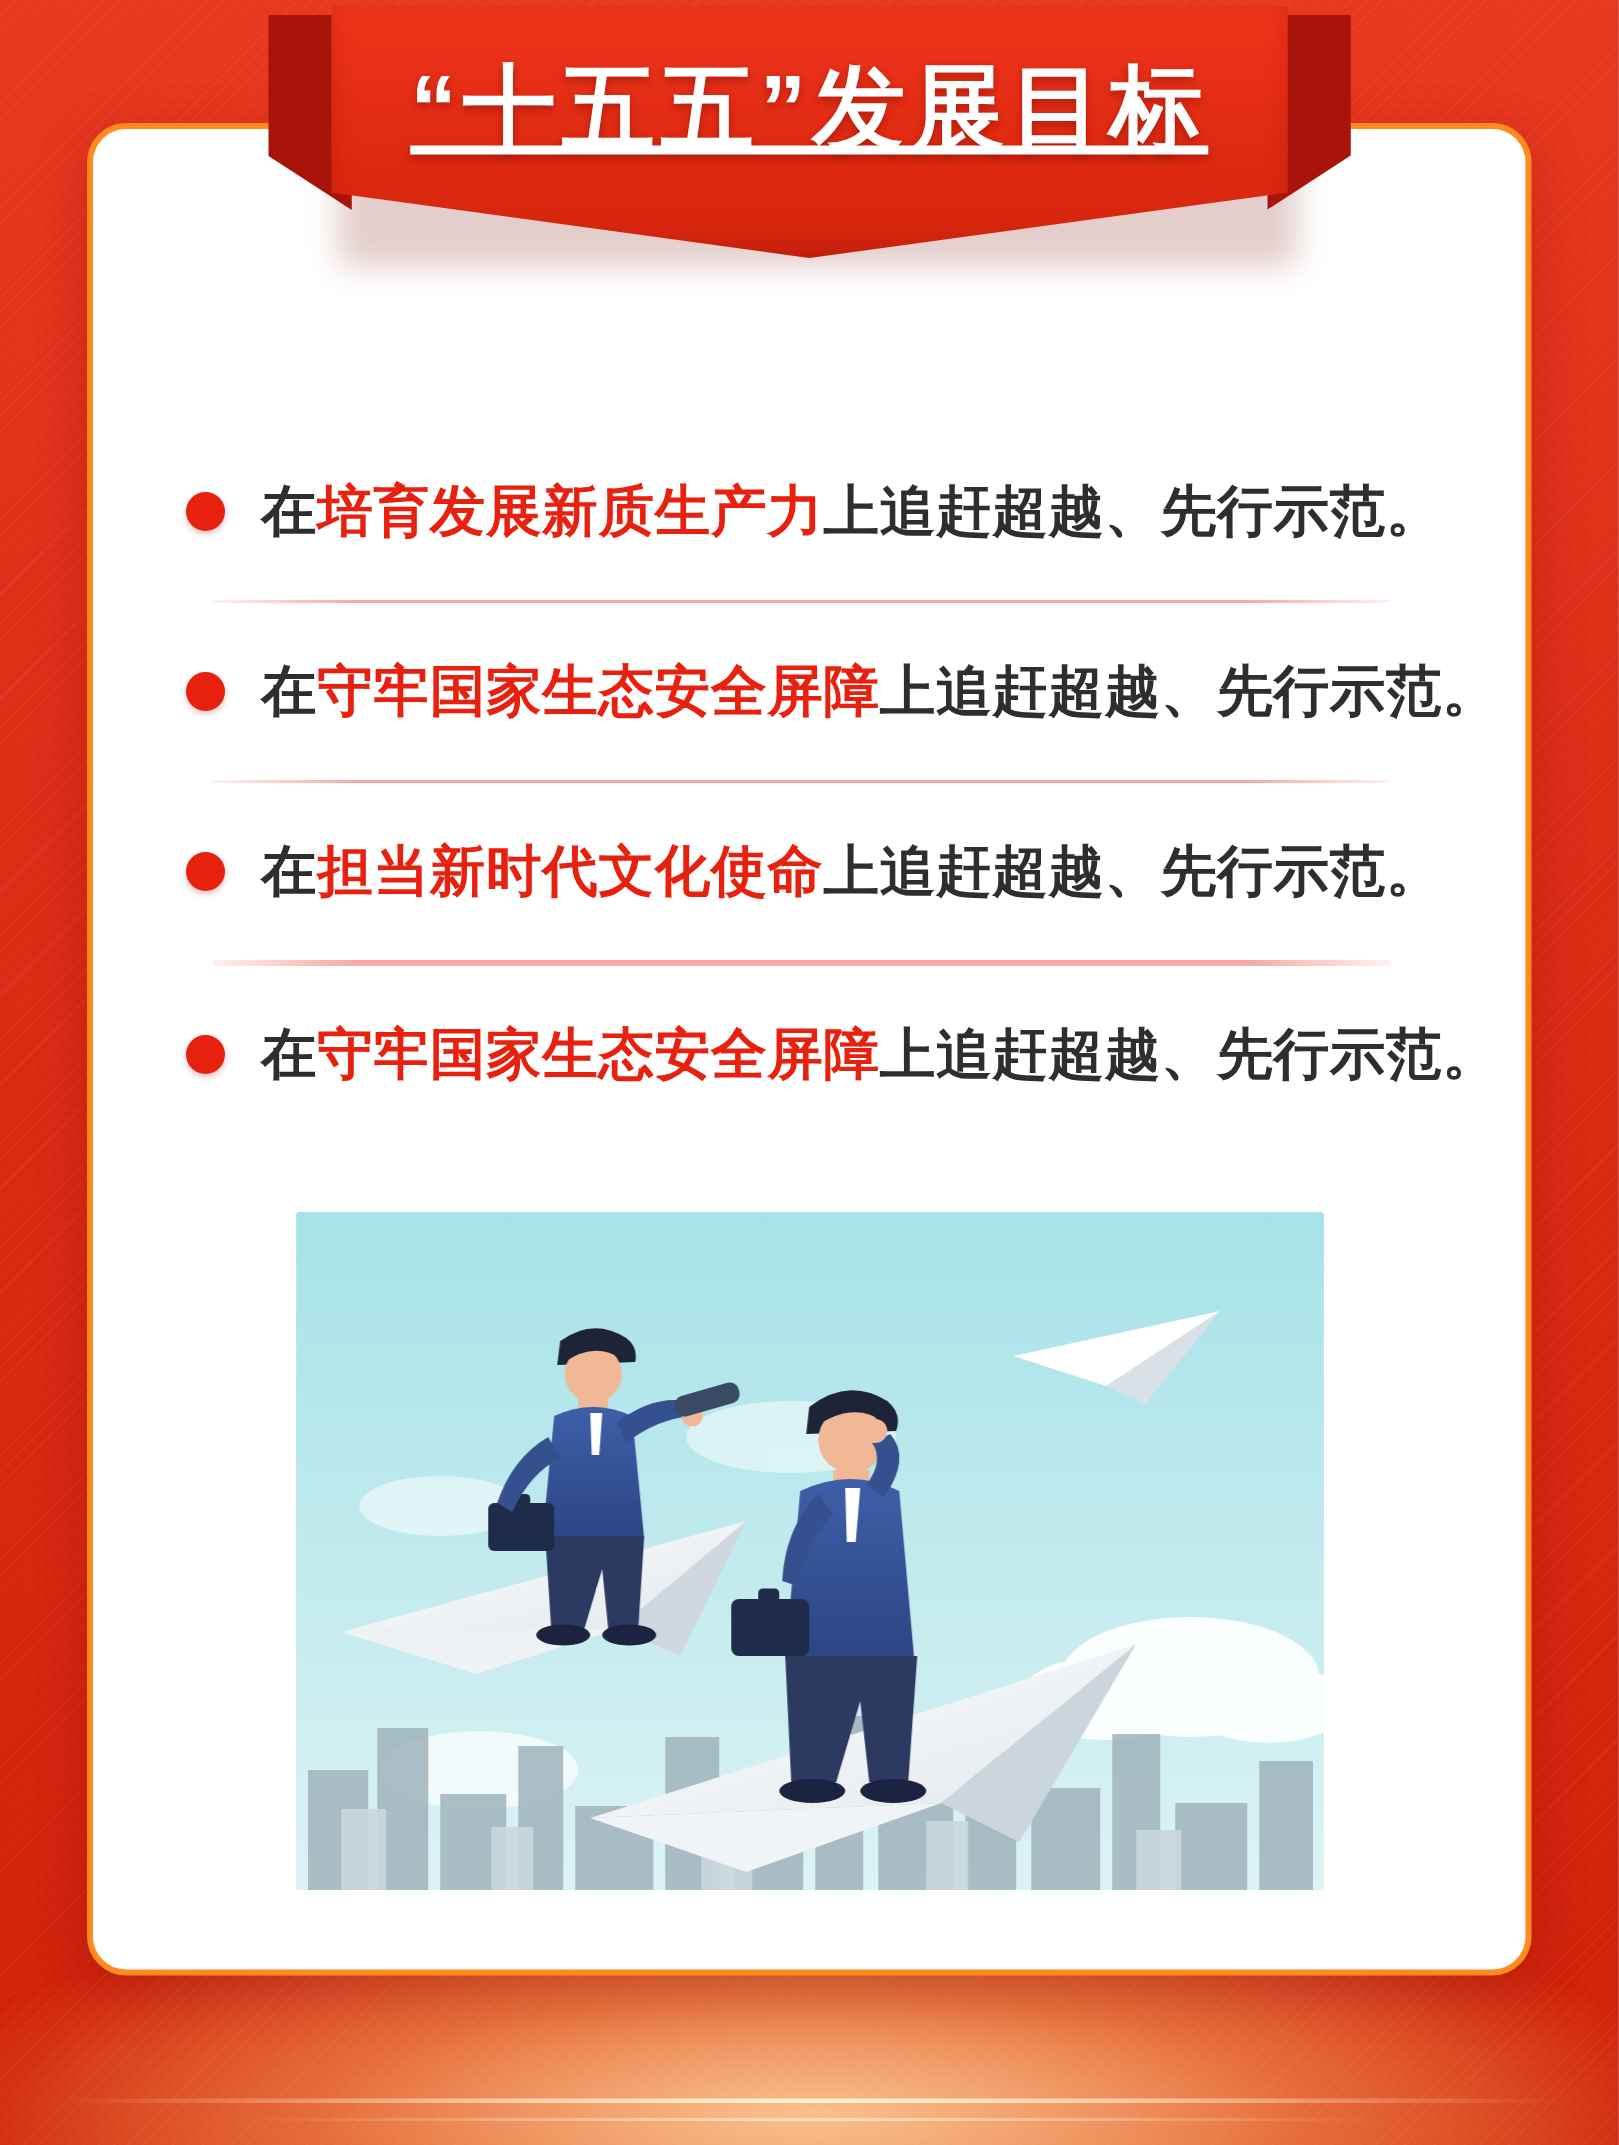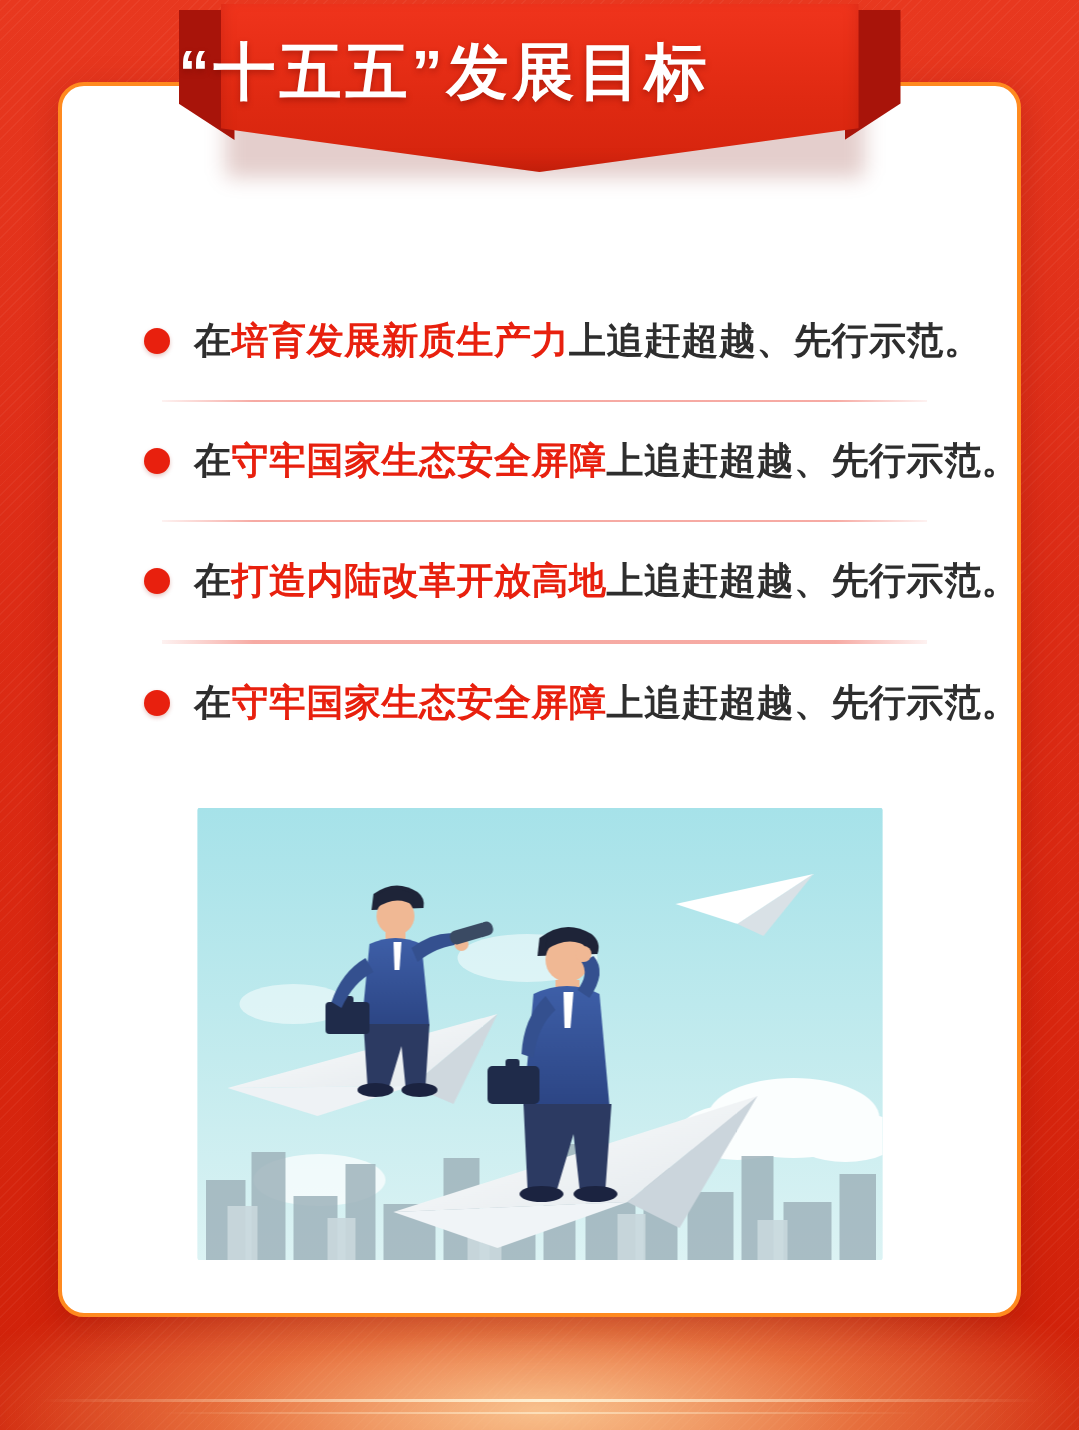--- a/index.html
+++ b/index.html
@@ -119,33 +119,34 @@
     height: 168px;
     background: linear-gradient(180deg, #f0341c 0%, #e02a12 55%, #d4240d 100%);
     clip-path: polygon(0 0, 100% 0, 100% 74%, 50% 100%, 0 74%);
     box-shadow: inset 0 -8px 16px rgba(120,10,0,0.22);
   }
   .ribbon-title {
     position: absolute;
     left: 0;
     right: 0;
     top: 26px;
-    text-align: left;
+    text-align: center;
     color: #ffffff;
     font-size: 62px;
     font-weight: bold;
     letter-spacing: 4px;
     text-shadow: 0 3px 6px rgba(120,10,0,0.45);
     white-space: nowrap;
+    text-decoration: underline;
   }
 
   
   .goal-list {
     position: absolute;
-    left: 44px;
+    left: 24px;
     right: 34px;
     top: 196px;
   }
   .goal-row {
     display: flex;
     align-items: center;
     min-height: 118px;
     padding: 0 10px;
   }
   .bullet {
@@ -211,21 +212,21 @@
 
       <div class="goal-row">
         <div class="bullet"></div>
         <div class="goal-text"><span>在</span><span class="hl">守牢国家生态安全屏障</span><span>上追赶超越、先行示范。</span></div>
       </div>
 
       <div class="divider"></div>
 
       <div class="goal-row">
         <div class="bullet"></div>
-        <div class="goal-text"><span>在</span><span class="hl">打造内陆改革开放高地</span><span>上追赶超越、先行示范。</span></div>
+        <div class="goal-text"><span>在</span><span class="hl">担当新时代文化使命</span><span>上追赶超越、先行示范。</span></div>
       </div>
 
       <div class="divider"></div>
 
 
       <div class="divider"></div>
 
       <div class="goal-row">
         <div class="bullet"></div>
         <div class="goal-text"><span>在</span><span class="hl">守牢国家生态安全屏障</span><span>上追赶超越、先行示范。</span></div>

